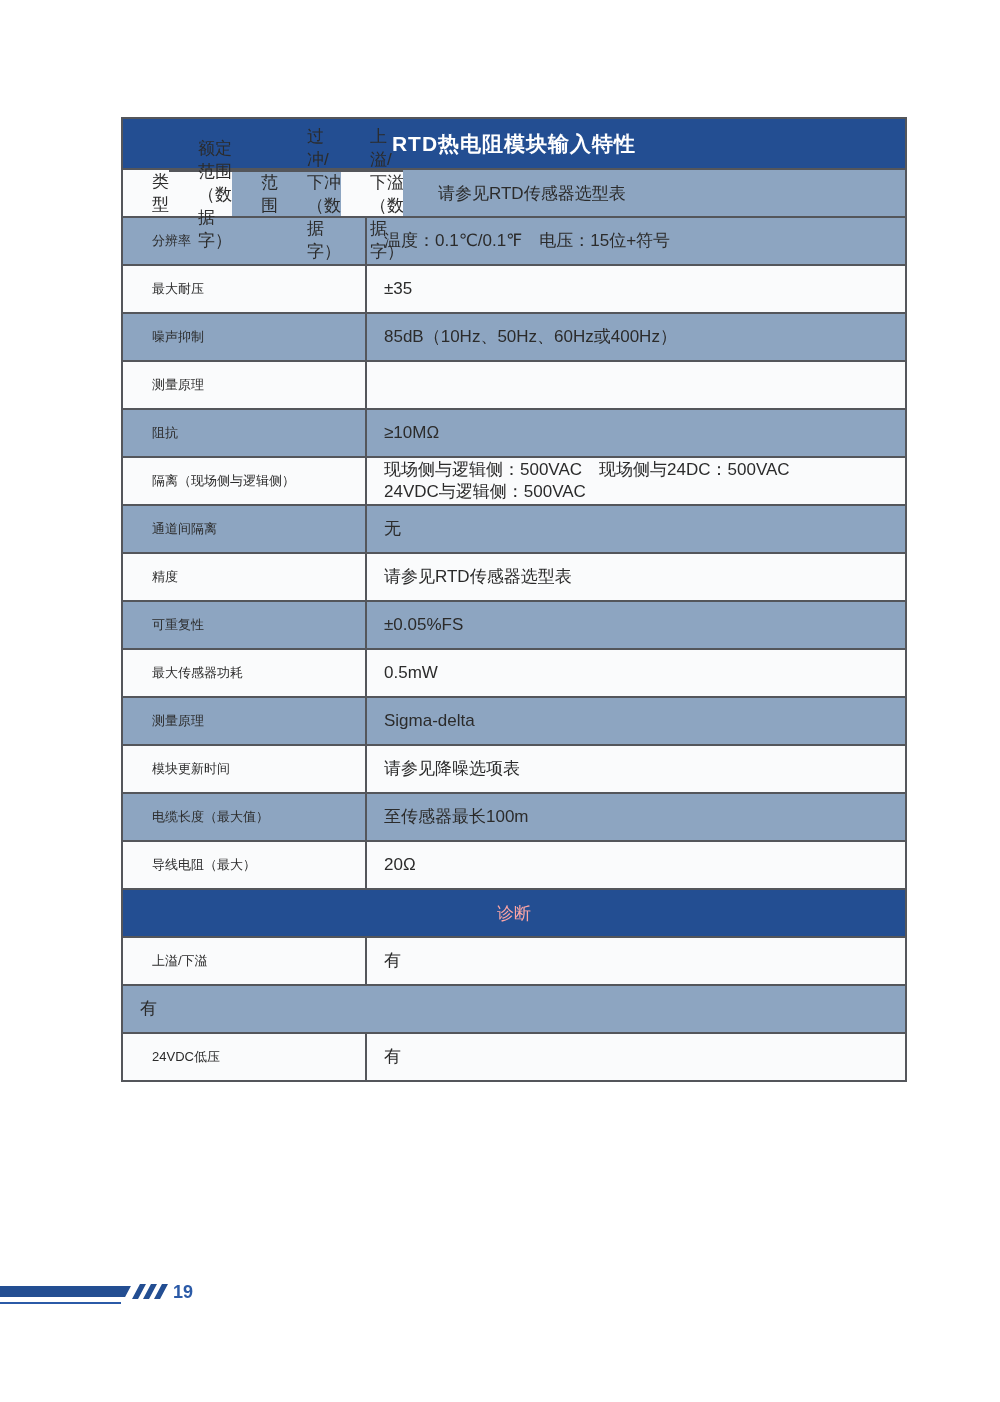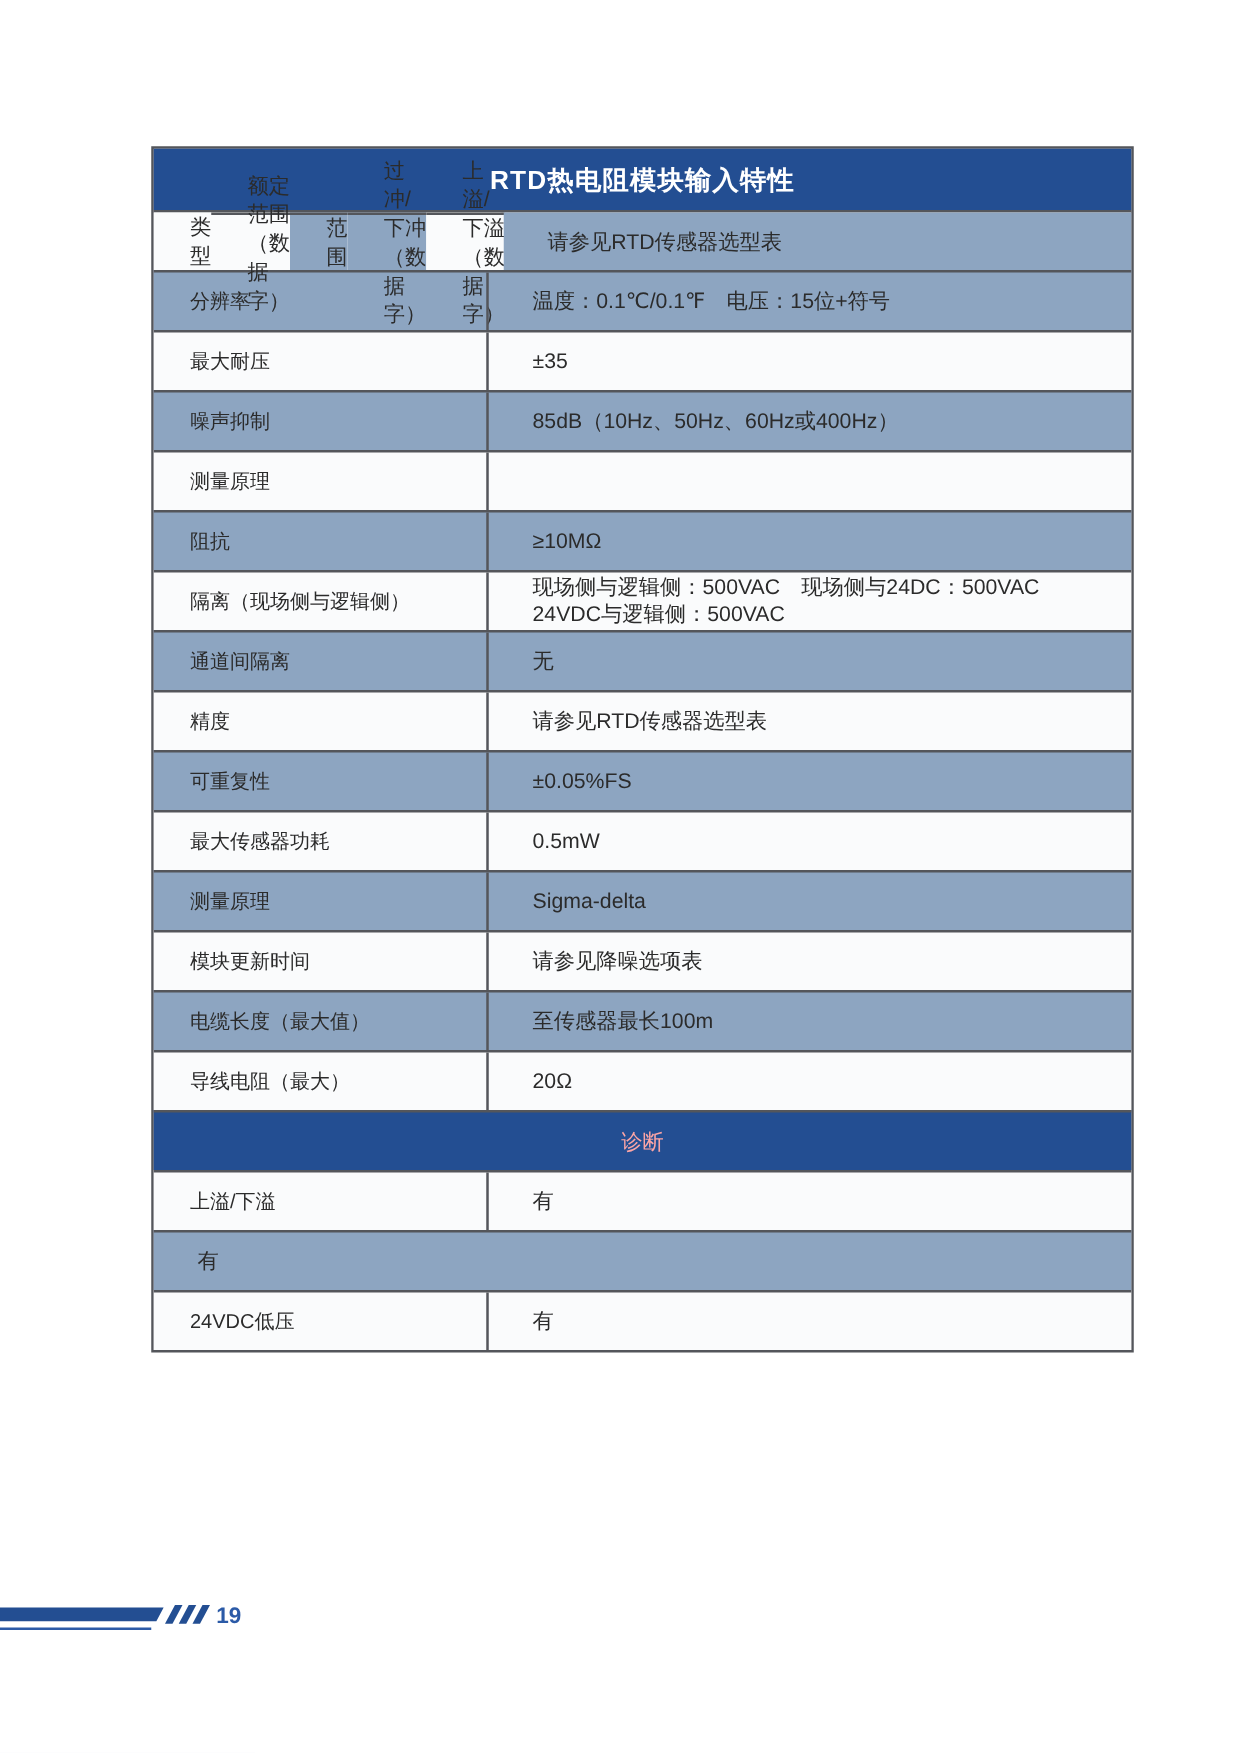--- a/index.html
+++ b/index.html
@@ -43,28 +43,28 @@
     font-size:17px;
   }
   .mg-label + .mg-label{border-top:2px solid var(--border-gray);}
   .mg-value{
     flex:1;display:flex;align-items:center;padding-left:35px;
     font-size:17px;box-sizing:border-box;
   }
 
   .row{display:flex;border-top:2px solid var(--border-gray);}
   .row-label{
-    width:268px;box-sizing:border-box;
+    width:244px;box-sizing:border-box;
     border-right:2px solid var(--border-gray);
     min-height:46px;display:flex;align-items:center;
-    padding-left:29px;font-size:16px;
+    padding-left:29px;font-size:13px;
   }
   .row-value{
     flex:1;min-height:46px;display:flex;flex-direction:column;justify-content:center;
-    padding-left:35px;font-size:17px;line-height:22px;box-sizing:border-box;
+    padding-left:17px;font-size:17px;line-height:22px;box-sizing:border-box;
   }
   .section-hdr{
     border-top:2px solid var(--border-gray);
     height:46px;background:var(--header-blue);color:#fca5a5;
     display:flex;align-items:center;justify-content:center;
     font-size:17px;
   }
 
   
   .footer-bar{

